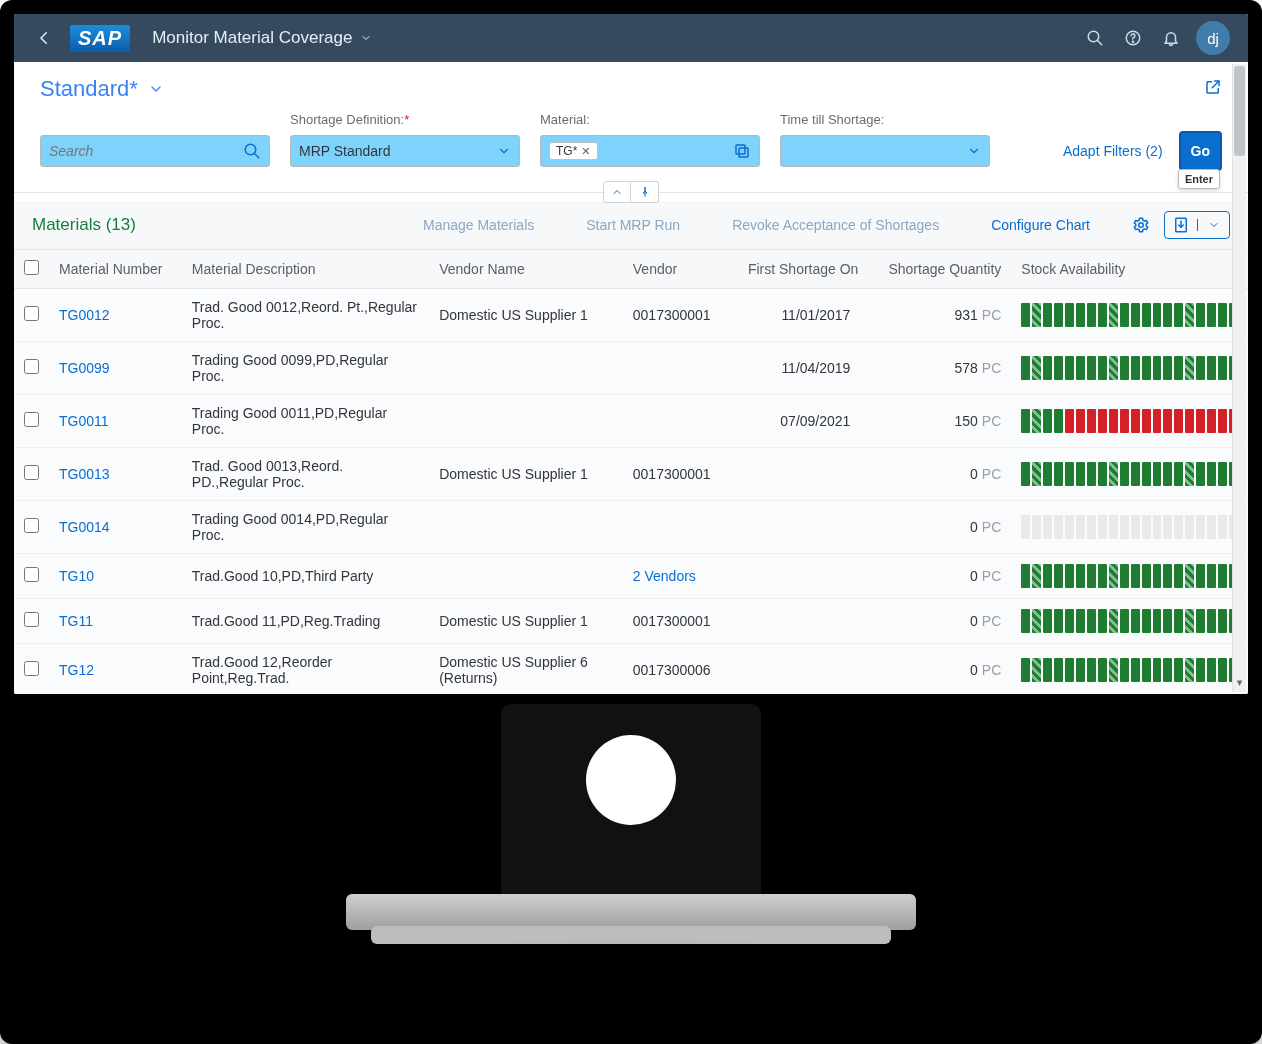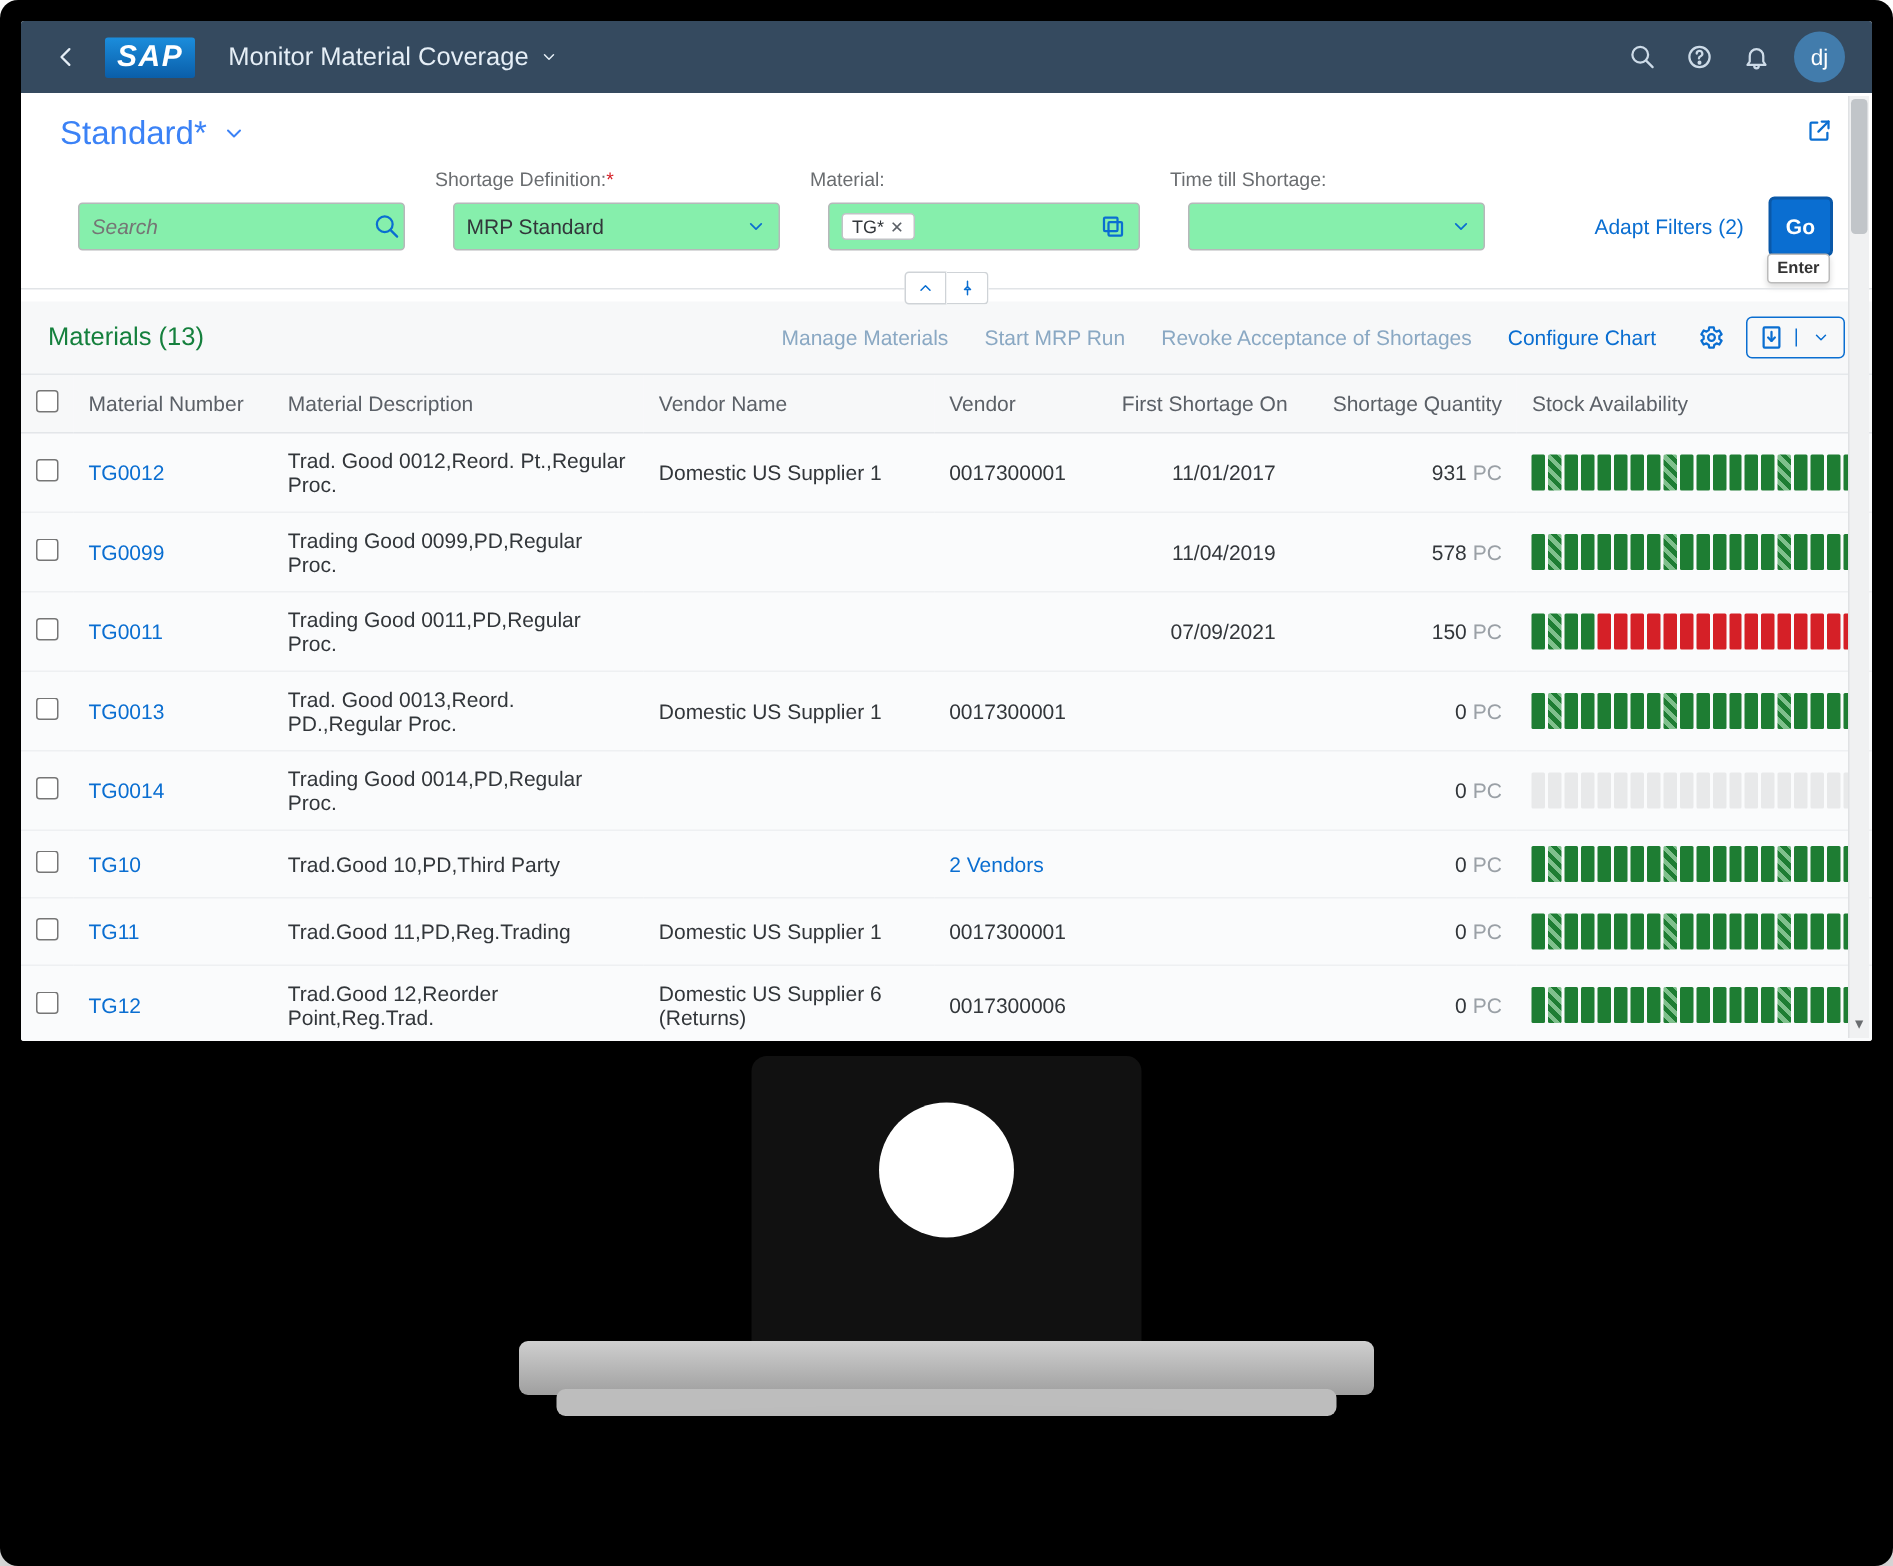--- a/index.html
+++ b/index.html
@@ -60,22 +60,22 @@
   }
   .variant-row .variant{color:#3b82f6;font-size:22px;display:flex;align-items:center;gap:10px;cursor:pointer}
   .variant-row .share{color:#0a6ed1;cursor:pointer}
 
   
   .filter-area{background:#fff;padding:0 26px 12px 26px;border-bottom:0}
   .filter-labels,.filter-inputs{display:grid;grid-template-columns:230px 230px 220px 210px 1fr;gap:20px;align-items:center}
   .filter-labels{font-size:13px;color:#6a6d70;margin-bottom:4px}
   .filter-labels .req{color:#d52027}
   .input, .select{
-    height:32px;border:1px solid #b6b8ba;border-radius:3px;background:#86efac;
-    display:flex;align-items:center;padding:0 8px;font-size:14px;color:#32363a;gap:6px;margin-left:12px;
+    height:32px;border:1px solid #b6b8ba;border-radius:3px;background:#7dd3fc;
+    display:flex;align-items:center;padding:0 8px;font-size:14px;color:#32363a;gap:6px;
   }
   .input input{border:none;outline:none;flex:1;font-size:14px;font-style:italic;color:#6a6d70;background:transparent}
   .input .search-glyph,.select .chev{margin-left:auto;color:#0a6ed1;display:flex}
   .token{
     background:#fff;border:1px solid #c0c3c6;border-radius:3px;font-size:12px;color:#32363a;
     padding:1px 6px;display:flex;align-items:center;gap:4px
   }
   .token .x{color:#5b6067;cursor:pointer;font-size:11px}
   .filter-actions{display:flex;align-items:center;justify-content:flex-end;gap:16px}
   .link{color:#0a6ed1;font-size:14px;cursor:pointer}
@@ -89,21 +89,21 @@
   .pill + .pill{border-left:none;border-top-left-radius:0;border-bottom-left-radius:0}
   .pill:first-of-type{border-top-right-radius:0;border-bottom-right-radius:0}
 
   
   .table-area{flex:1;background:#fafbfc;display:flex;flex-direction:column;overflow:hidden}
   .tb-header{
     display:flex;align-items:center;padding:10px 18px;background:#f7f8f9;border-bottom:1px solid #e5e8eb
   }
   .tb-title{font-size:17px;color:#15803d}
   .tb-spacer{flex:1}
-  .tb-link{color:#8aa8c3;font-size:14px;margin:0 12px;cursor:not-allowed}
+  .tb-link{color:#8aa8c3;font-size:14px;margin:0 26px;cursor:not-allowed}
   .tb-link.active{color:#0a6ed1;cursor:pointer}
   .tb-icon, .tb-seg{border:1px solid #0a6ed1;color:#0a6ed1;height:28px;display:flex;align-items:center;justify-content:center;border-radius:4px;cursor:pointer}
   .tb-icon{width:30px;margin-left:10px;border:none}
   .tb-seg{margin-left:8px}
   .tb-seg span{width:32px;display:flex;align-items:center;justify-content:center}
   .tb-seg span+span{border-left:1px solid #0a6ed1}
 
   
   .tbl{flex:1;overflow:auto}
   table{width:100%;border-collapse:collapse;font-size:14px;color:#32363a}

